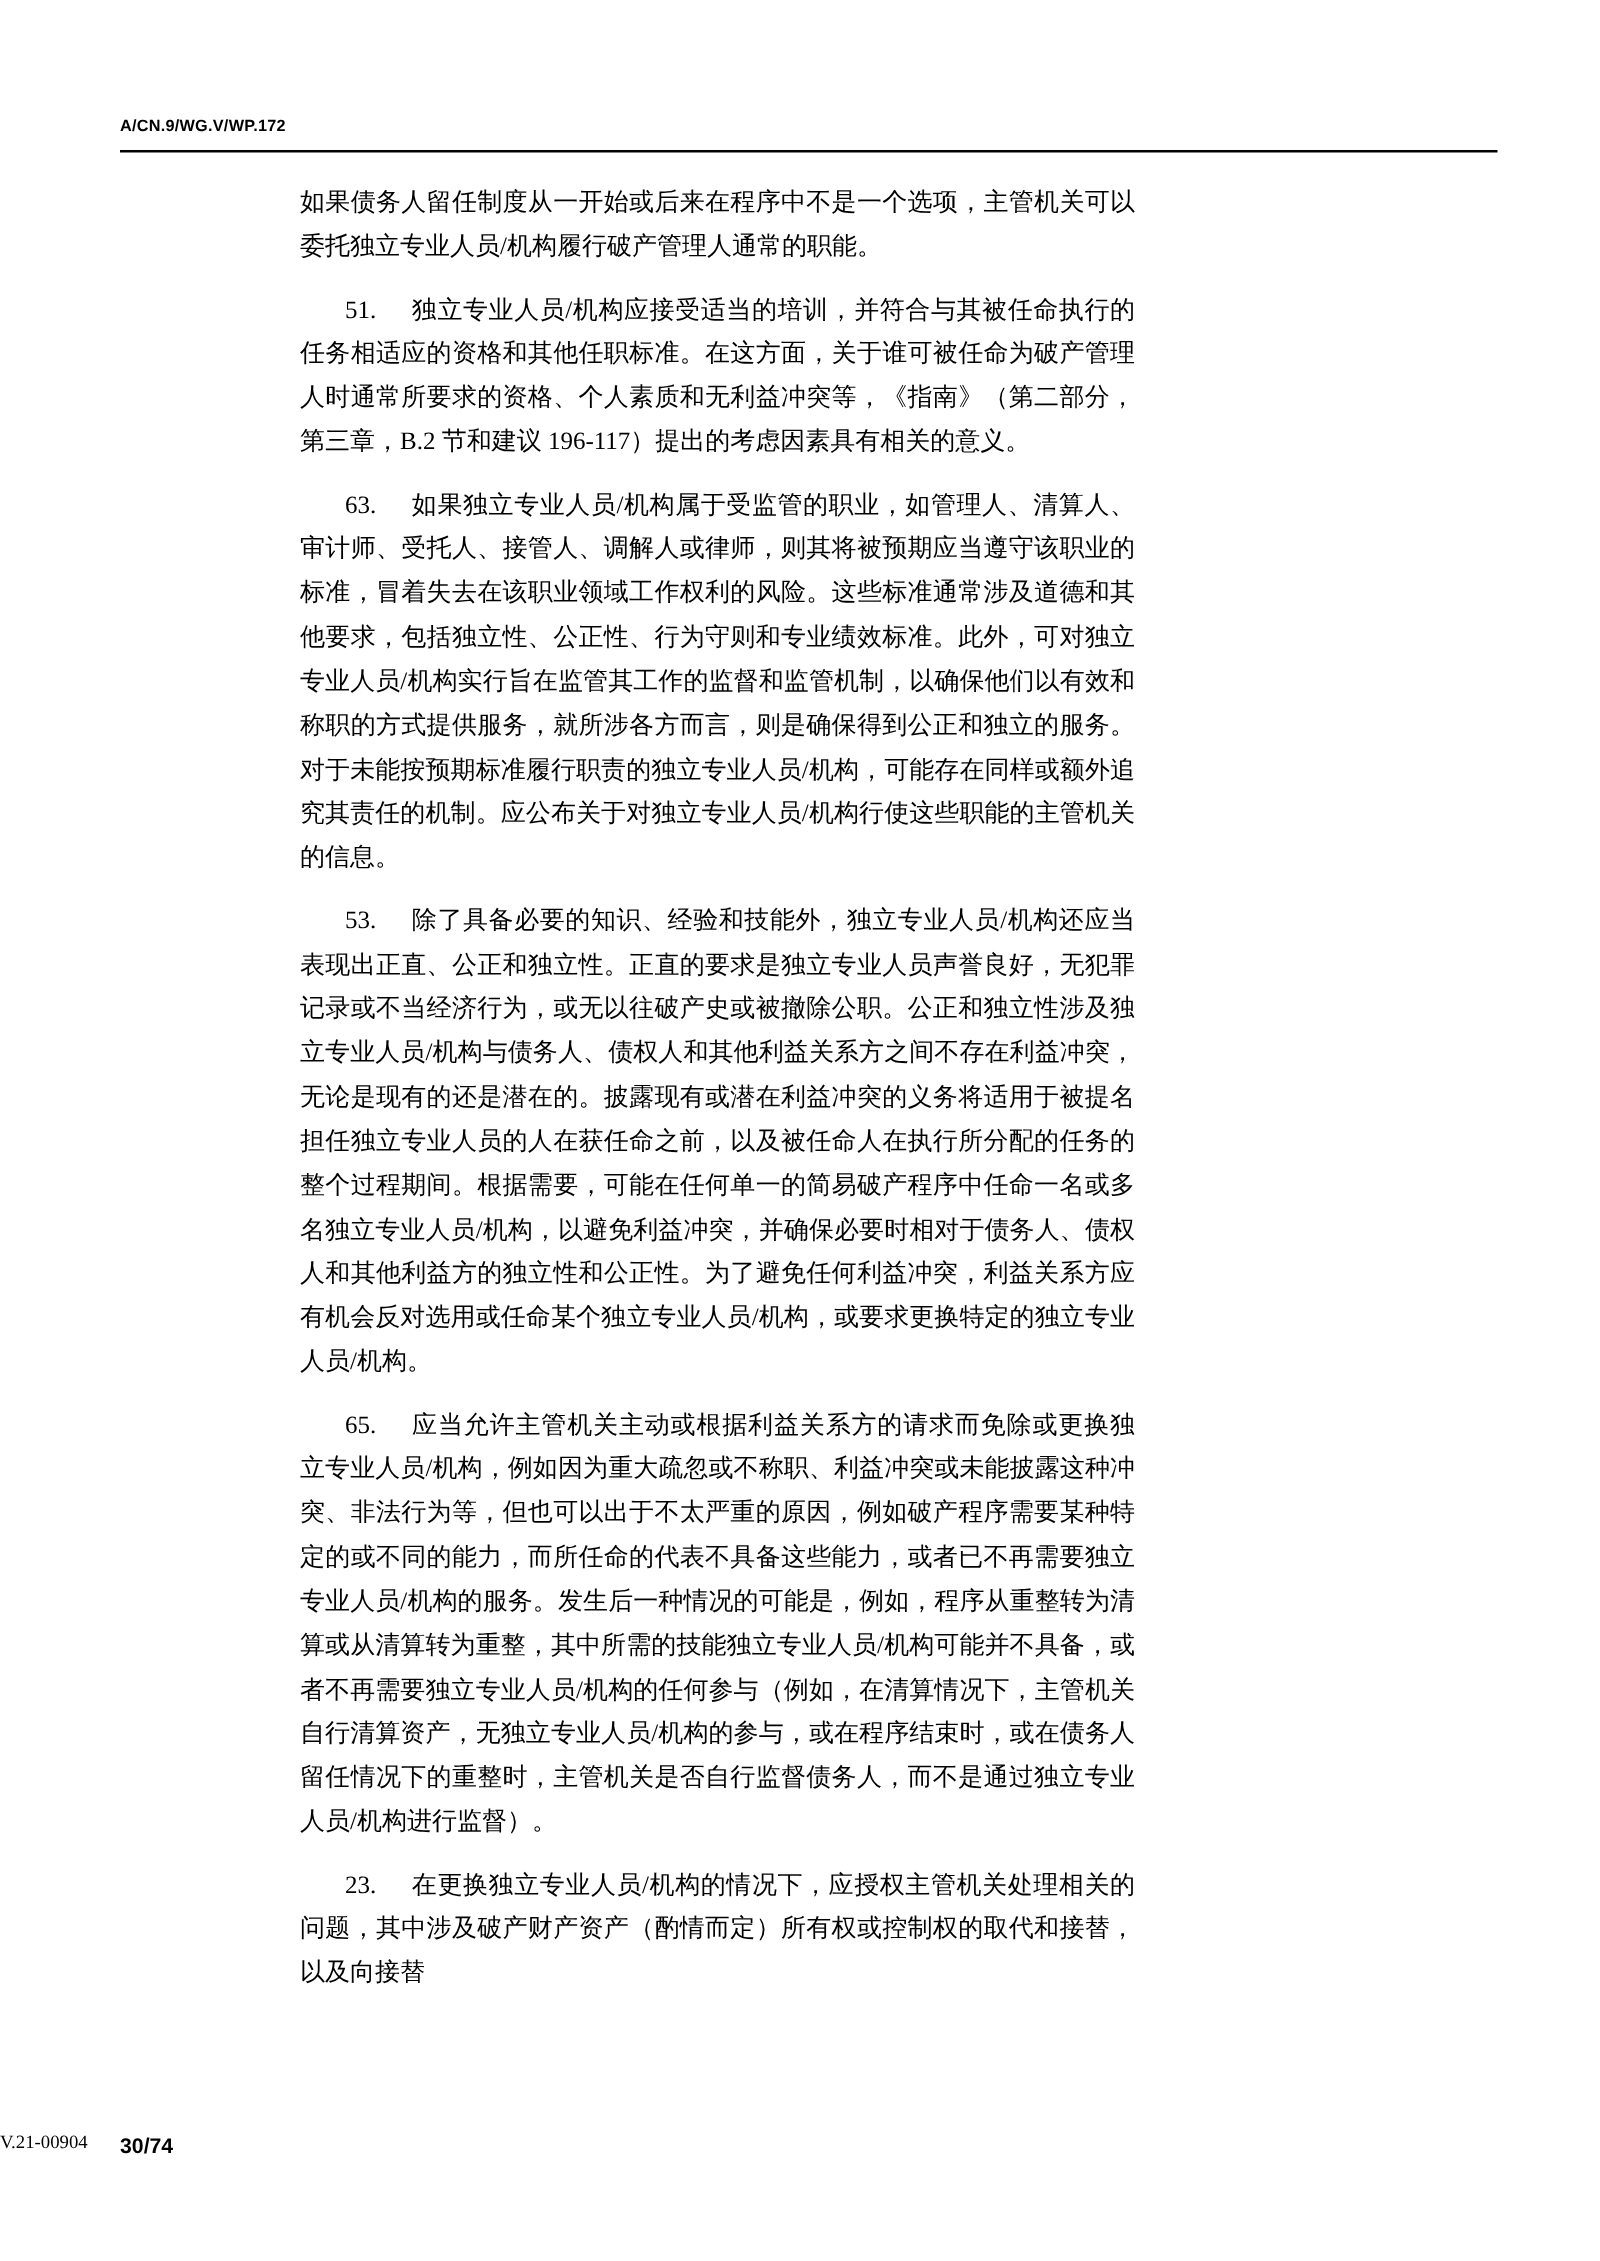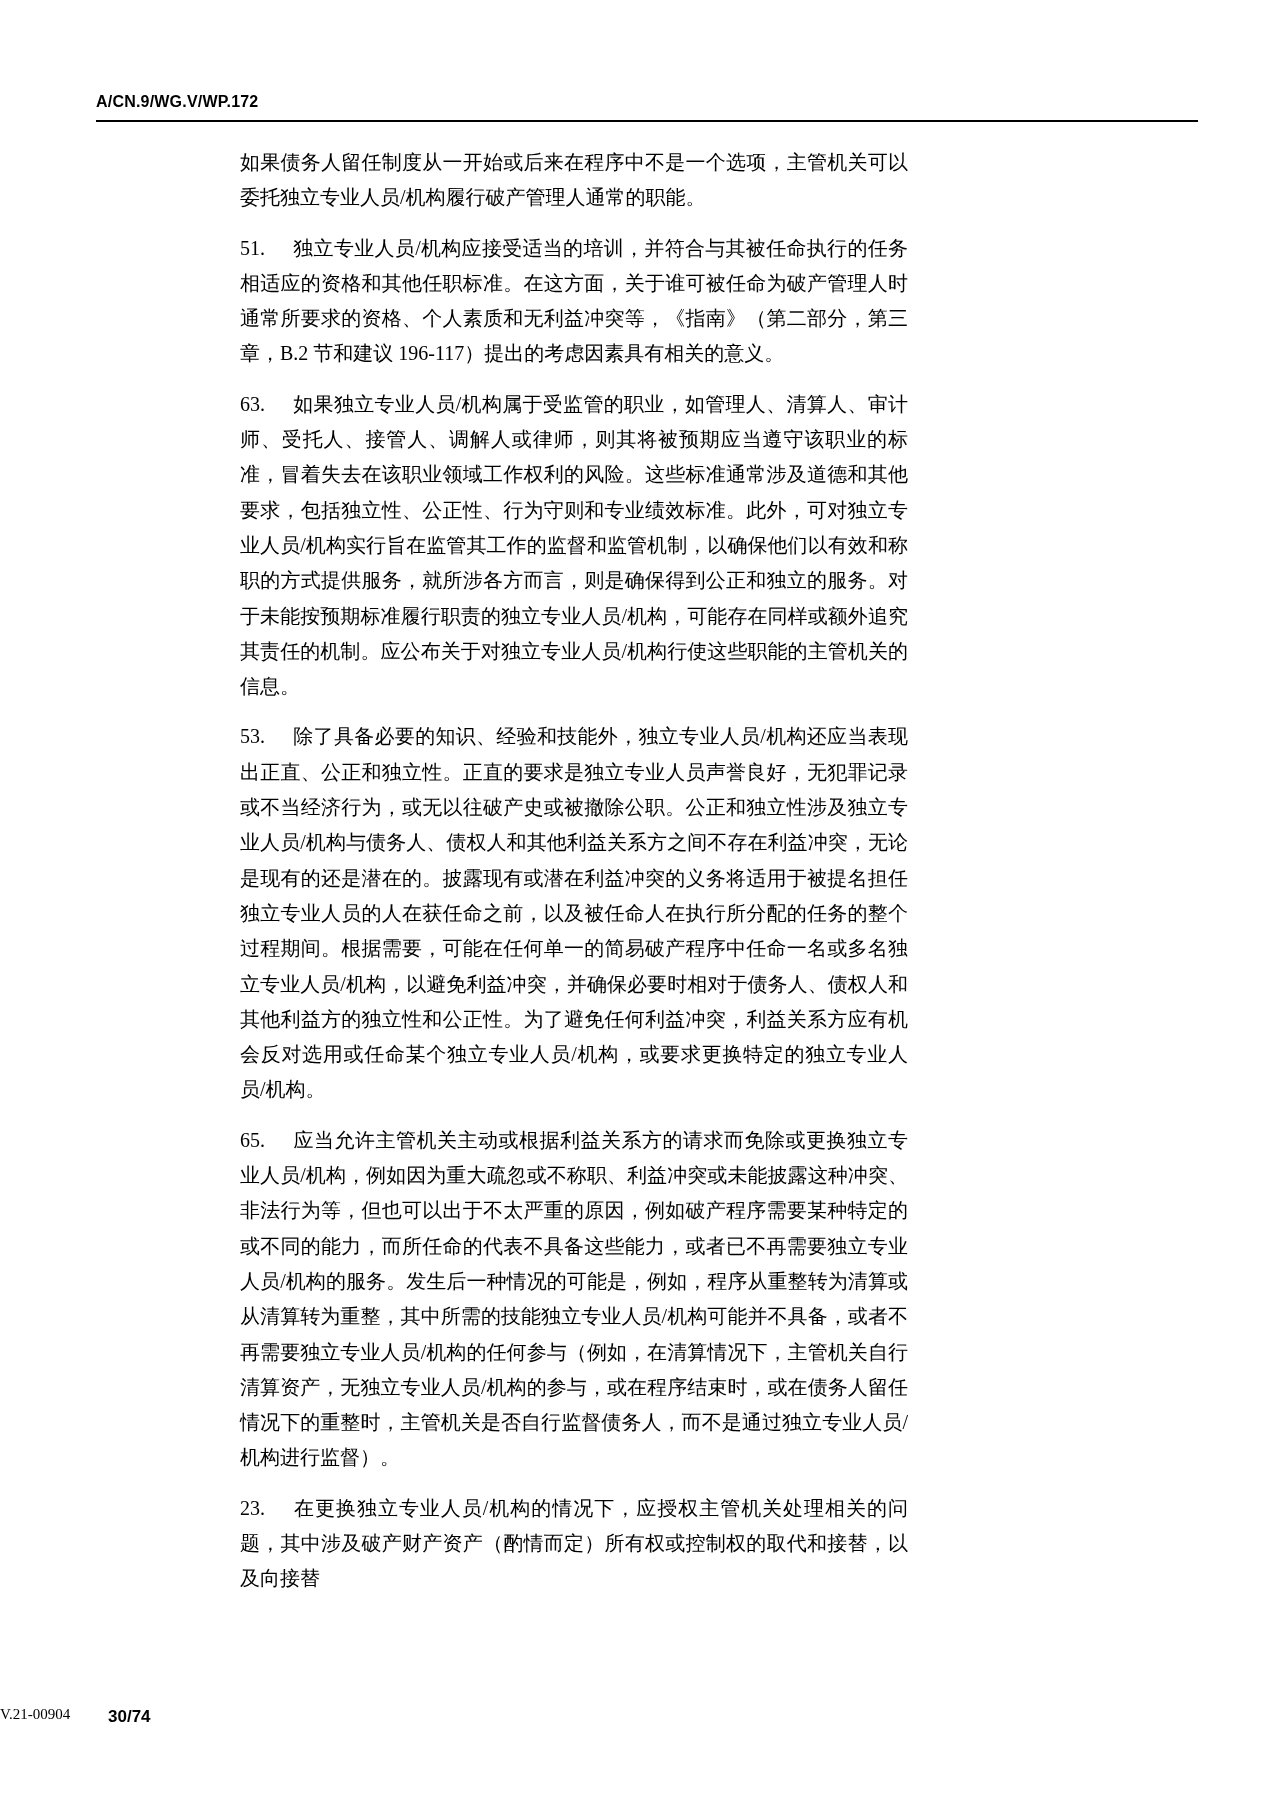--- a/index.html
+++ b/index.html
@@ -15,21 +15,21 @@
     overflow: hidden;
     font-family: "Liberation Serif", serif;
     color: #000000;
   }
   .doc-symbol {
     position: absolute;
     left: 96px;
     top: 93px;
     font-family: "Liberation Sans", sans-serif;
     font-weight: bold;
-    font-size: 16px;
+    font-size: 13px;
     letter-spacing: 0.2px;
     color: #000000;
     white-space: nowrap;
   }
   .header-rule {
     position: absolute;
     left: 96px;
     top: 120px;
     width: 1102px;
     height: 2px;
@@ -47,30 +47,30 @@
     color: #000000;
   }
   .para {
     margin: 0 0 15px 0;
     padding: 0;
   }
   .para-num {
     display: inline-block;
     min-width: 53px;
     text-align: left;
+    margin-left: 36px;
   }
   .footer-page {
     position: absolute;
     left: 96px;
     top: 1707px;
     font-family: "Liberation Sans", sans-serif;
     font-weight: bold;
     font-size: 17px;
     color: #000000;
-    margin-left: 12px;
   }
   .footer-code {
     position: absolute;
     left: 0;
     top: 1706px;
     width: 1190px;
     text-align: left;
     font-family: "Liberation Serif", serif;
     font-size: 15px;
     color: #000000;

